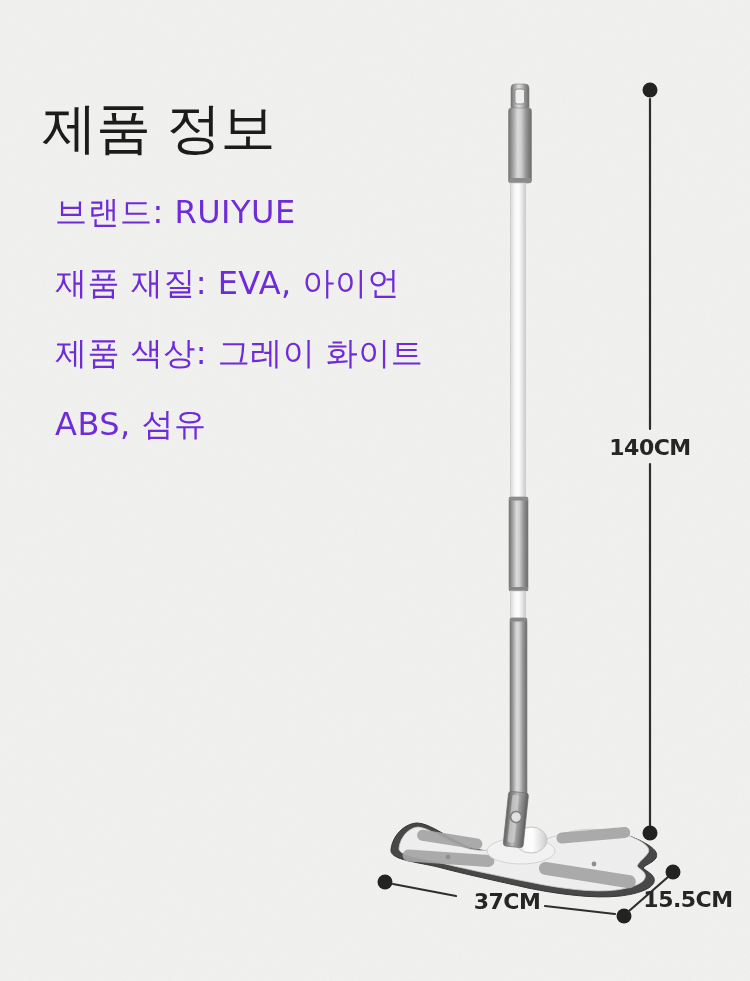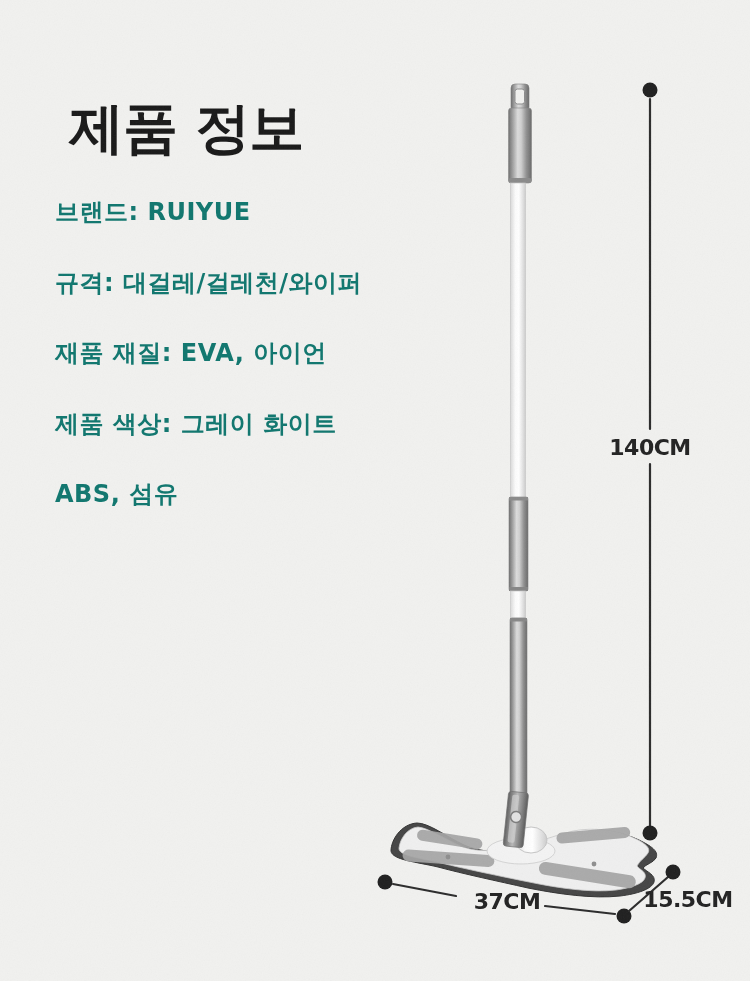--- a/index.html
+++ b/index.html
@@ -5,49 +5,48 @@
   html,body{margin:0;padding:0;}
   .page{
     position:relative;
     width:750px;height:981px;
     background:#f1f1ef;
     overflow:hidden;
     font-family:"DejaVu Sans","Liberation Sans",sans-serif;
   }
   .noise{position:absolute;inset:0;pointer-events:none;z-index:9;}
   .title{
-    position:absolute;left:69px;top:92px;
-    font-size:55px;font-weight:700;color:#181818;
+    position:absolute;left:42px;top:92px;
+    font-size:55px;font-weight:400;color:#181818;
     letter-spacing:-1px;white-space:nowrap;z-index:3;
   }
   .specs{
     position:absolute;left:55px;top:177px;width:480px;z-index:3;
   }
   .spec-line{
     height:70.5px;line-height:70.5px;
-    font-size:24px;font-weight:700;color:#0f766e;
+    font-size:32px;font-weight:400;color:#6d28d9;
     letter-spacing:0.5px;white-space:nowrap;
   }
   .figure{position:absolute;inset:0;z-index:2;}
   .dim-label{
     font-weight:bold;font-size:22px;fill:#222222;
     font-family:"DejaVu Sans","Liberation Sans",sans-serif;
     letter-spacing:-0.5px;
   }
 </style>
 </head>
 <body>
 
 <div class="page">
 
   <div class="title">제품 정보</div>
 
   <div class="specs">
     <div class="spec-line">브랜드: RUIYUE</div>
-    <div class="spec-line">규격: 대걸레/걸레천/와이퍼</div>
     <div class="spec-line">재품 재질: EVA, 아이언</div>
     <div class="spec-line">제품 색상: 그레이 화이트</div>
     <div class="spec-line">ABS, 섬유</div>
   </div>
 
   <svg class="figure" viewBox="0 0 750 981">
     <defs>
       <linearGradient id="metalGrad" x1="0" y1="0" x2="1" y2="0">
         <stop offset="0" stop-color="#6e6e6e"></stop>
           <stop offset="0.22" stop-color="#a9a9a9"></stop>

